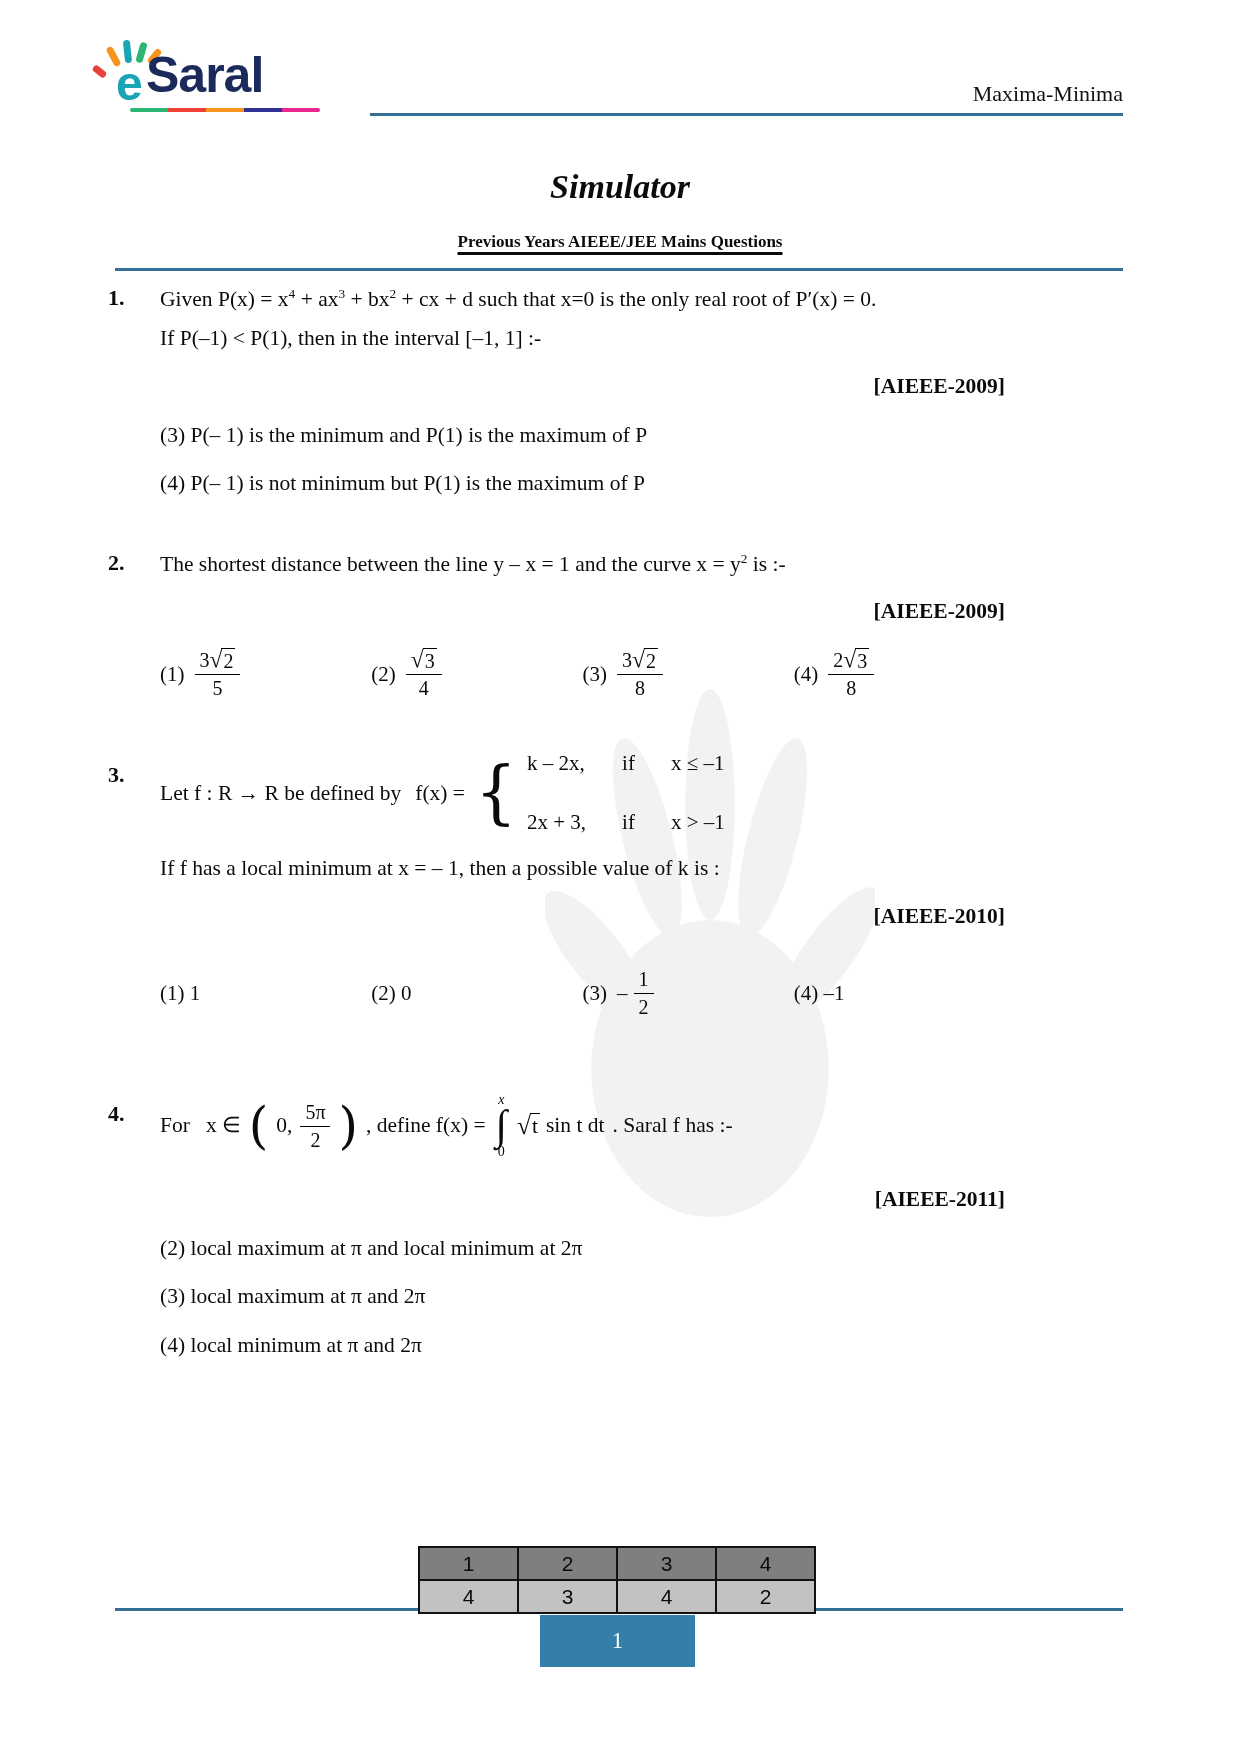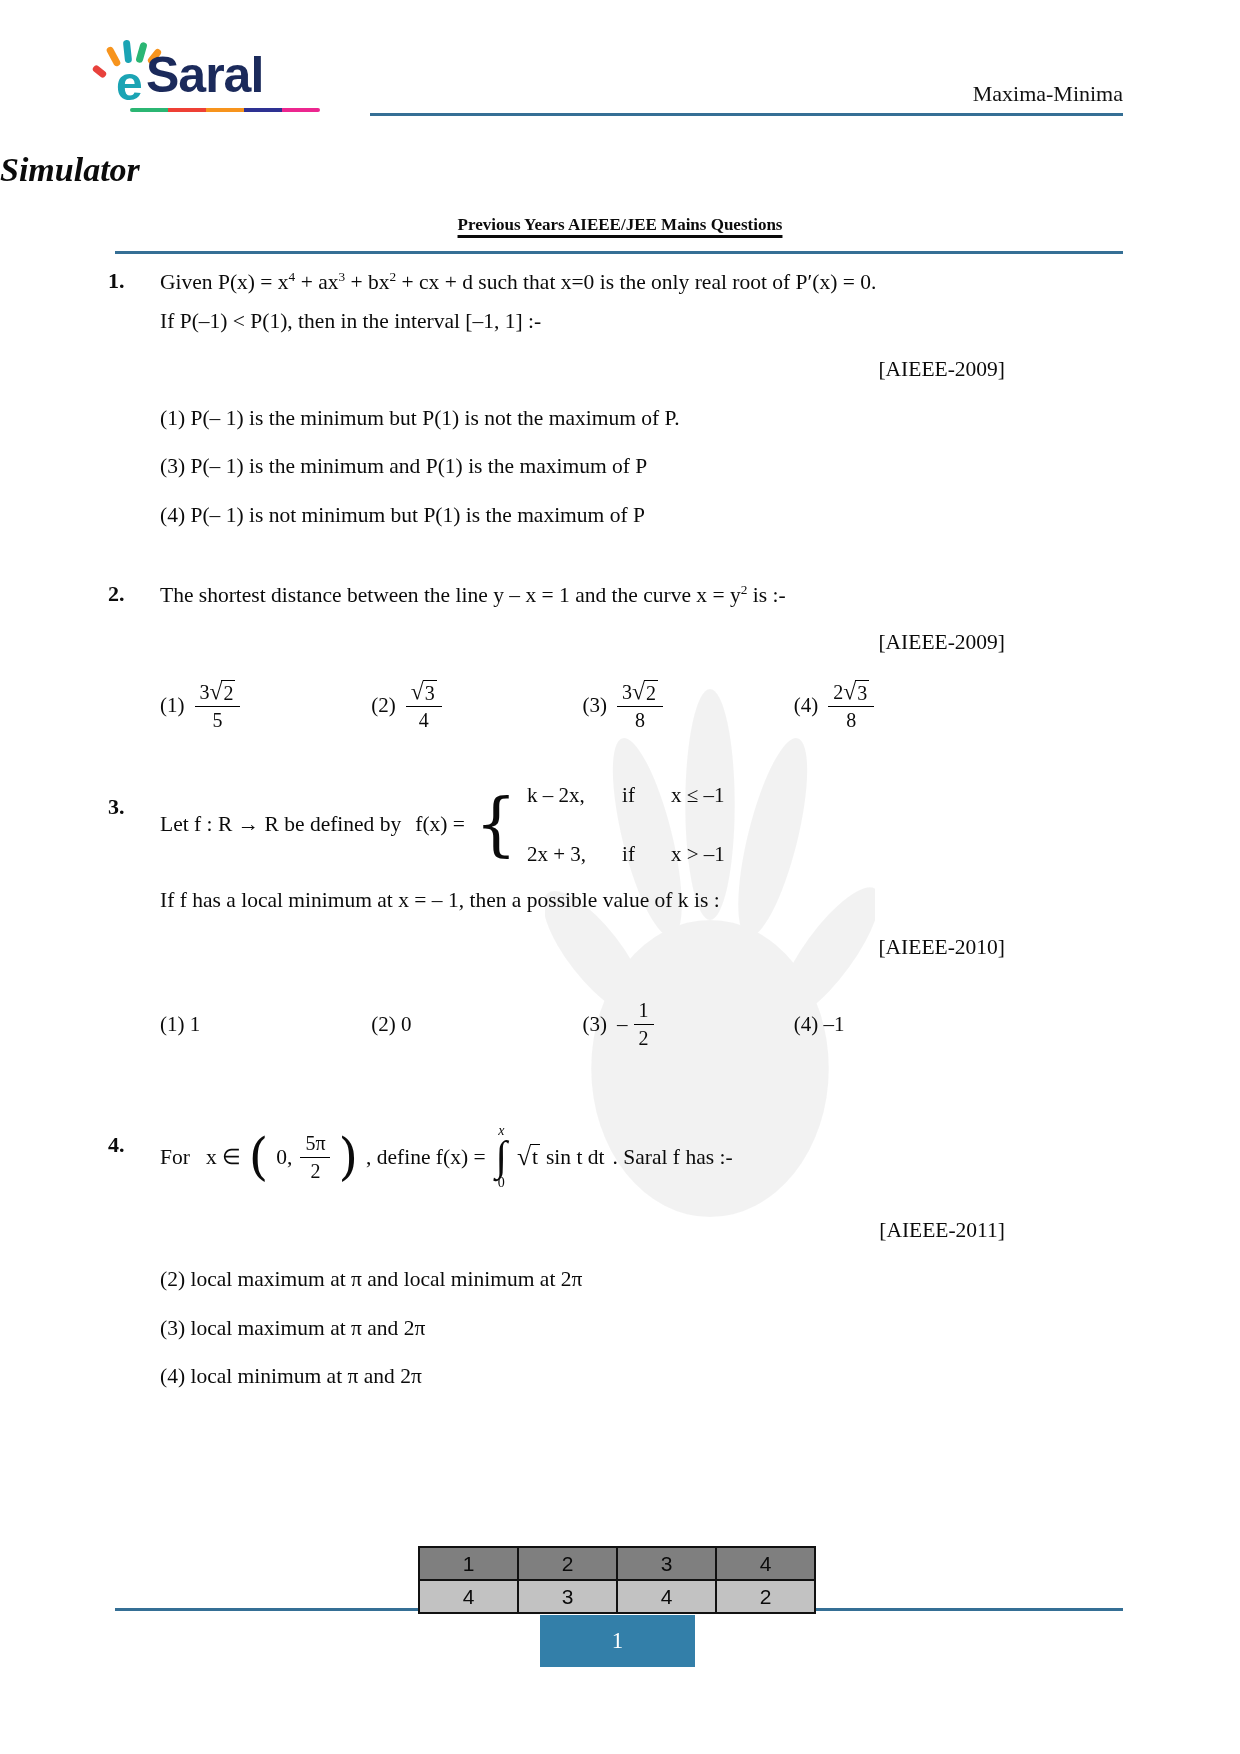--- a/index.html
+++ b/index.html
@@ -19,33 +19,33 @@
   .f3{left:36px;top:-2px;height:23px;background:#1ba4b4;transform:rotate(-6deg);}
   .f4{left:50px;top:0px;height:21px;background:#2bb673;transform:rotate(16deg);}
   .f5{left:63px;top:6px;height:17px;background:#f7941d;transform:rotate(38deg);}
   .logo-underline{position:absolute;left:42px;top:66px;width:190px;height:4px;display:flex;border-radius:2px;overflow:hidden;}
   .logo-underline i{flex:1;}
   .header-right{flex:1;display:flex;flex-direction:column;align-items:flex-end;
                 border-bottom:3px solid #356f95;padding-bottom:6px;margin-left:50px;}
   .topic{font-size:22px;color:#111;}
 
   
-  .doc-title{margin-top:35px;font-size:34px;font-weight:bold;font-style:italic;}
+  .doc-title{margin-top:52px;text-align:center;font-size:34px;font-weight:bold;font-style:italic;}
   .doc-subtitle{margin-top:26px;text-align:center;font-size:17px;font-weight:bold;
                 text-decoration:underline;text-decoration-thickness:2.5px;text-underline-offset:5px;}
   .section-rule{margin:16px 117px 0 115px;height:3px;background:#356f95;}
 
   
   .content{padding:8px 235px 0 108px;position:relative;z-index:2;}
   .question{display:grid;grid-template-columns:52px 1fr;margin-top:0;}
   .qnum{font-weight:bold;font-size:22px;padding-top:2px;}
   .qbody{font-size:21.5px;line-height:1.55;}
   .qline{margin:0 0 6px 0;}
   sup{font-size:62%;line-height:0;}
-  .tag{text-align:right;font-weight:normal;font-size:21.5px;margin:14px 0 16px 0;}
+  .tag{text-align:right;font-weight:bold;font-size:21.5px;margin:14px 0 16px 0;}
   .opt-line{margin:0 0 15px 0;}
 
   
   .opt-grid{display:grid;grid-template-columns:repeat(4,1fr);align-items:center;margin:20px 0 8px 0;}
   .opt{display:flex;align-items:center;gap:10px;font-size:21px;}
 
   
   .frac{display:inline-flex;flex-direction:column;align-items:center;line-height:1.2;font-size:20px;vertical-align:middle;}
   .frac .num{display:inline-flex;align-items:flex-end;border-bottom:1.7px solid #000;padding:0 5px 2px 5px;}
   .frac .den{padding:1px 5px 0 5px;}
@@ -127,21 +127,20 @@
   <div class="section-rule"></div>
 
   <div class="content">
 
     <section class="question" style="margin-top:4px;">
       <div class="qnum">1.</div>
       <div class="qbody">
         <p class="qline">Given P(x) = x<sup>4</sup> + ax<sup>3</sup> + bx<sup>2</sup> + cx + d such that x=0 is the only real root of P′(x) = 0.</p>
         <p class="qline">If P(–1) &lt; P(1), then in the interval [–1, 1] :-</p>
         <div class="tag">[AIEEE-2009]</div>
-        <p class="opt-line">(1) P(– 1) is the minimum but P(1) is not the maximum of P.</p>
         <p class="opt-line">(3) P(– 1) is the minimum and P(1) is the maximum of P</p>
         <p class="opt-line">(4) P(– 1) is not minimum but P(1) is the maximum of P</p>
       </div>
     </section>
 
     <section class="question" style="margin-top:32px;">
       <div class="qnum">2.</div>
       <div class="qbody">
         <p class="qline">The shortest distance between the line y – x = 1 and the curve x = y<sup>2</sup> is :-</p>
         <div class="tag">[AIEEE-2009]</div>

